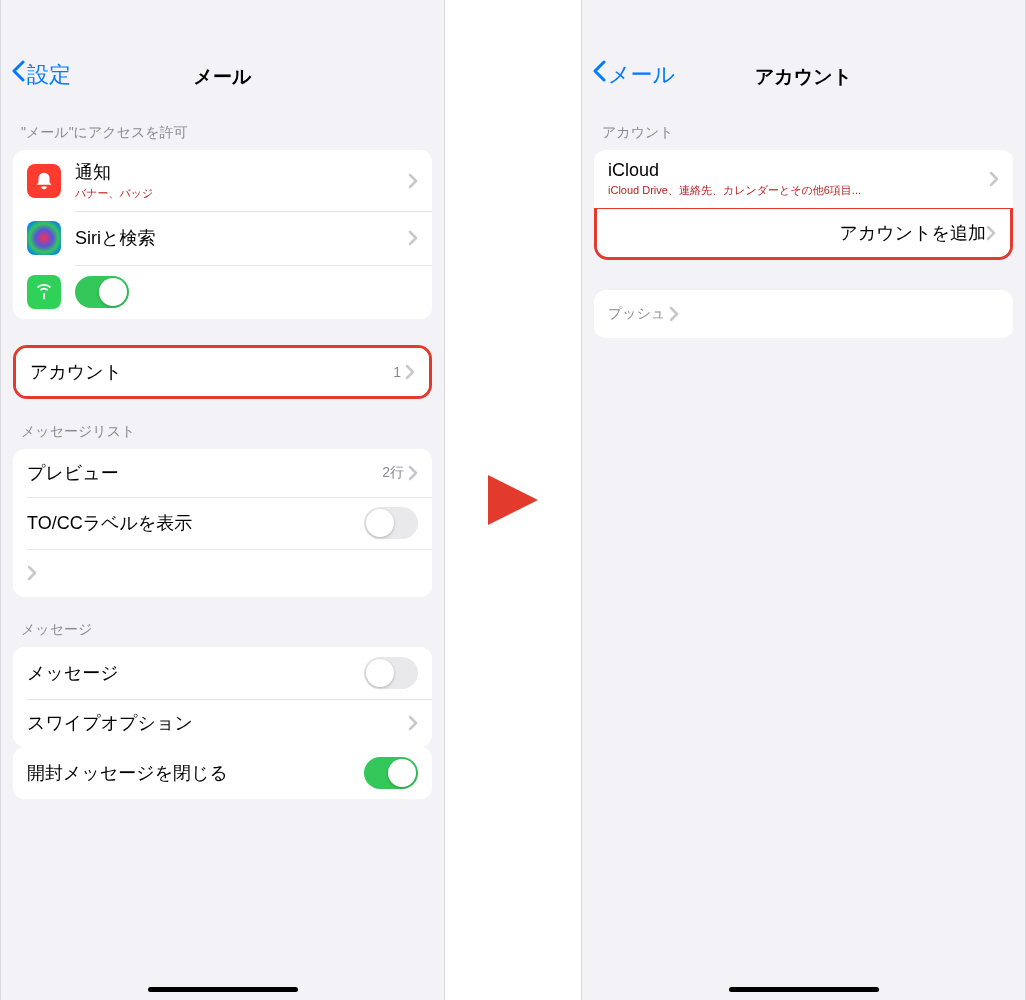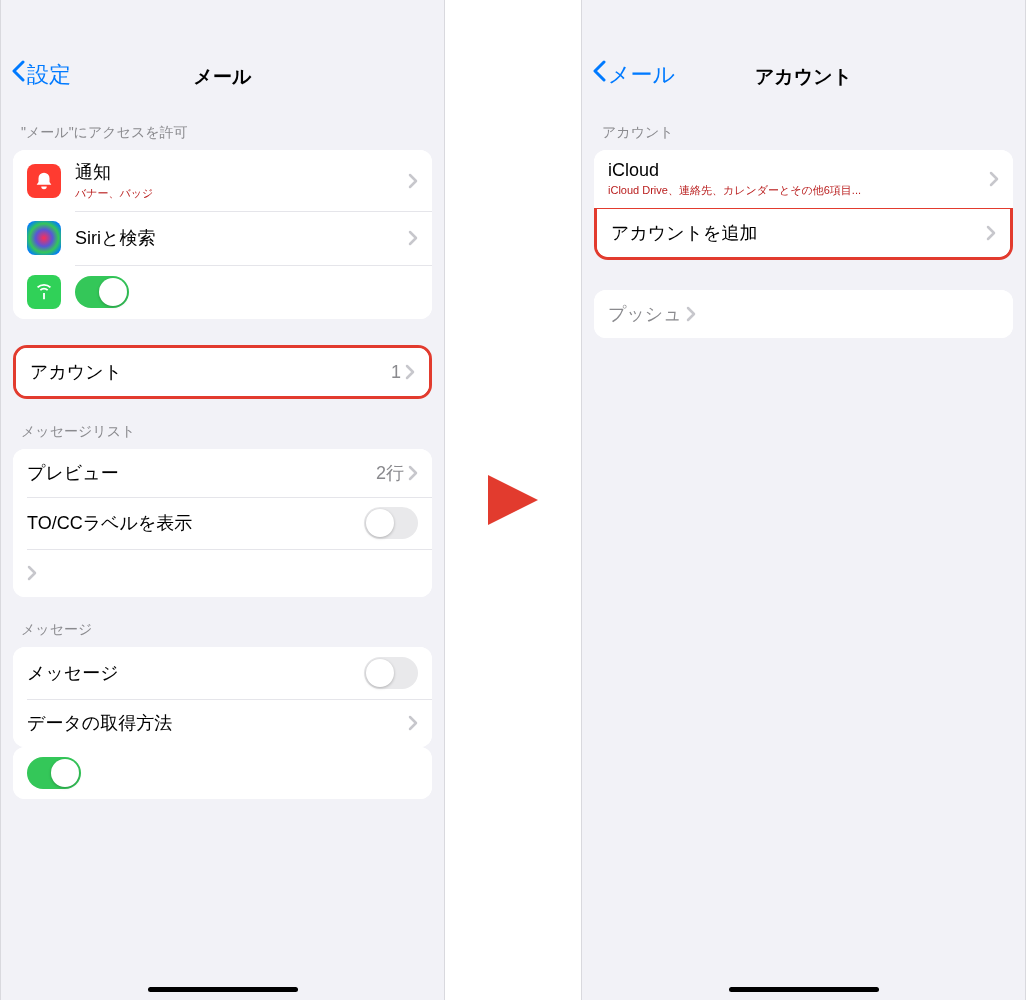--- a/index.html
+++ b/index.html
@@ -92,21 +92,21 @@
   .icon-notif { background: #ff3b30; }
   .icon-cell  { background: #30d158; }
   .row .label { flex: 1 1 auto; }
   .row .sub {
     font-size: 11px;
     color: #b91c1c;
     margin-top: 2px;
   }
   .row .value {
     color: #8a8a8e;
-    font-size: 18px;
+    font-size: 14px;
     margin-right: 4px;
   }
   .chevron {
     flex: 0 0 auto;
     color: #c7c7cc;
   }
   .toggle {
     width: 54px; height: 32px;
     border-radius: 16px;
     background: #e9e9eb;
@@ -236,29 +236,30 @@
 
   <div class="section-header">メッセージ</div>
   <div class="group">
     <div class="row">
       <div class="label">メッセージ</div>
       <div class="toggle">
           <div class="knob"></div>
         </div>
     </div>
     <div class="row">
-      <div class="label">データの取得方法</div>
-      <svg class="chevron" width="10" height="16" viewBox="0 0 10 16">
-          <path d="M2 2l6 6-6 6" stroke="#c7c7cc" stroke-width="2.5" fill="none" stroke-linecap="round" stroke-linejoin="round"></path>
-        </svg>
-    </div>
-  </div>
-
-  <div class="group">
-    <div class="row">
+      <div class="label">スワイプオプション</div>
+      <svg class="chevron" width="10" height="16" viewBox="0 0 10 16">
+          <path d="M2 2l6 6-6 6" stroke="#c7c7cc" stroke-width="2.5" fill="none" stroke-linecap="round" stroke-linejoin="round"></path>
+        </svg>
+    </div>
+  </div>
+
+  <div class="group">
+    <div class="row">
+      <div class="label">開封メッセージを閉じる</div>
       <div class="toggle on">
           <div class="knob"></div>
         </div>
     </div>
   </div>
 
   <div class="home-indicator"></div>
 </div>
 
 <svg class="arrow-between" width="60" height="60" viewBox="0 0 60 60">
@@ -281,21 +282,21 @@
     <div class="row">
       <div class="label">
         <div>iCloud</div>
         <div class="sub">iCloud Drive、連絡先、カレンダーとその他6項目...</div>
       </div>
       <svg class="chevron" width="10" height="16" viewBox="0 0 10 16">
           <path d="M2 2l6 6-6 6" stroke="#c7c7cc" stroke-width="2.5" fill="none" stroke-linecap="round" stroke-linejoin="round"></path>
         </svg>
     </div>
   </div>
-  <div class="highlight" style="border-top-left-radius:0;border-top-right-radius:0;margin-top:-2px;">
+  <div class="highlight" style="border-top-left-radius:0;border-top-right-radius:0;margin-top:-2px;text-align:right;">
     <div class="row">
       <div class="label">アカウントを追加</div>
       <svg class="chevron" width="10" height="16" viewBox="0 0 10 16">
           <path d="M2 2l6 6-6 6" stroke="#c7c7cc" stroke-width="2.5" fill="none" stroke-linecap="round" stroke-linejoin="round"></path>
         </svg>
     </div>
   </div>
 
   <div style="height:30px"></div>
   <div class="group">

